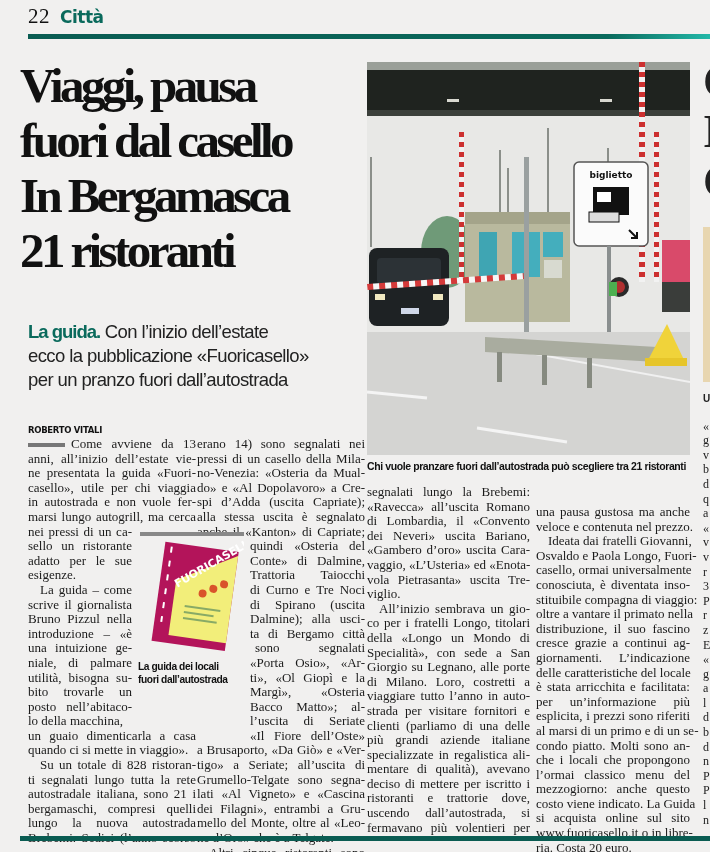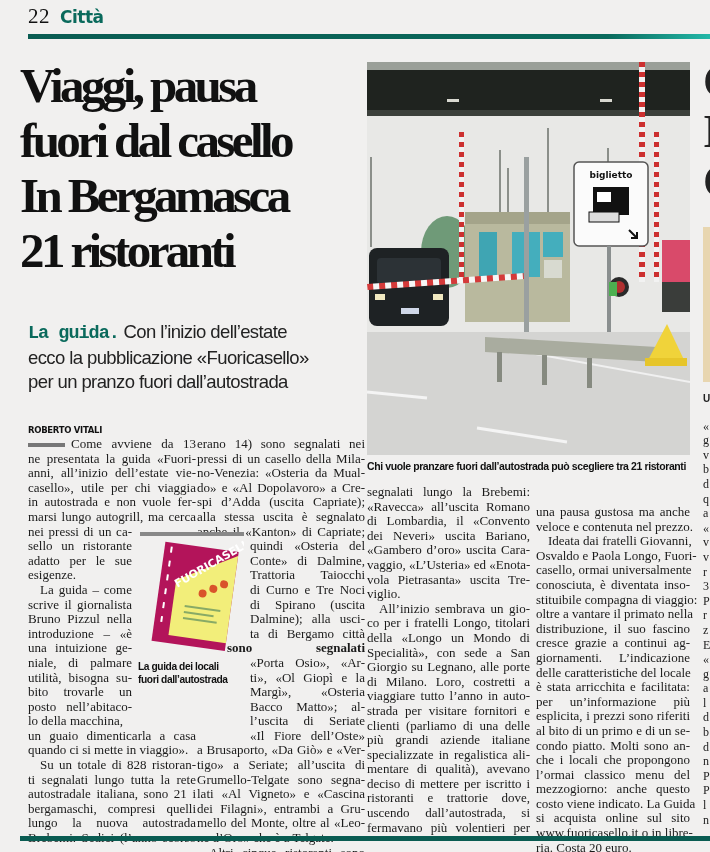--- a/index.html
+++ b/index.html
@@ -9,21 +9,21 @@
   .page-header { position: absolute; left: 28px; top: 4px; height: 28px; display: flex; align-items: baseline; }
   .page-num { font-family: "Liberation Serif", serif; font-size: 21px; color: #111; letter-spacing: 0.5px; }
   .section { font-family: "DejaVu Sans", sans-serif; font-weight: bold; font-size: 17px; color: #0a6a5c; margin-left: 10px; letter-spacing: -0.5px; }
   .rule-top { position: absolute; left: 28px; top: 34px; width: 682px; height: 5px; background: linear-gradient(90deg, #0a5c52 0%, #0a6a5c 85%, #23b8a8 100%); }
   .rule-bottom { position: absolute; left: 20px; top: 836px; width: 690px; height: 5px; background: #0a5c52; }
 
   .headline { position: absolute; left: 20px; top: 58px; width: 335px; font-family: "Liberation Serif", serif; font-weight: bold; font-size: 49px; line-height: 55px; letter-spacing: -3.6px; color: #111; }
   .headline div { white-space: nowrap; }
 
   .subhead { position: absolute; left: 28px; top: 320px; width: 340px; font-family: "Liberation Sans", sans-serif; font-size: 18.5px; line-height: 24px; color: #222; letter-spacing: -0.6px; }
-  .subhead .lead { font-weight: bold; color: #0a6a5c; letter-spacing: -1px; font-family: Liberation Mono, monospace; }
+  .subhead .lead { font-weight: bold; color: #0a6a5c; letter-spacing: -1px; }
 
   .photo { position: absolute; left: 367px; top: 62px; width: 323px; height: 393px; overflow: hidden; background: #fca5a5; }
   .caption { position: absolute; left: 367px; top: 460px; width: 330px; font-family: "Liberation Sans", sans-serif; font-weight: bold; font-size: 10.5px; letter-spacing: -0.4px; color: #111; white-space: nowrap; }
 
   .byline { position: absolute; left: 28px; top: 425px; font-family: "DejaVu Sans", sans-serif; font-weight: bold; font-size: 8.5px; letter-spacing: -0.3px; color: #111; }
   .dash-bar { display: inline-block; width: 37px; height: 4px; background: #777; vertical-align: middle; margin-right: 6px; }
 
   .col { position: absolute; font-family: "Liberation Serif", serif; font-size: 13px; line-height: 14.6px; color: #1a1a1a; text-align: justify; }
   .col .line { display: block; text-align: justify; text-align-last: justify; white-space: nowrap; }
   .col .last { text-align-last: left; }
@@ -136,22 +136,22 @@
     <path d="M280 300 L300 262 L318 300 Z" fill="#f0d33a"></path>
     <rect x="278" y="296" width="42" height="8" fill="#e6c52a"></rect>
   </svg>
 </div>
 <div class="caption">Chi vuole pranzare fuori dall’autostrada può scegliere tra 21 ristoranti</div>
 
 <div class="byline">ROBERTO VITALI</div>
 
 <div class="col" style="left:28px; top:437px; width:168px;">
   <span class="line" style="text-indent:0;"><span class="dash-bar"></span><span>Come avviene da 13</span></span>
+  <span class="line">anni, all’inizio dell’estate vie-</span>
   <span class="line">ne presentata la guida «Fuori-</span>
-  <span class="line">anni, all’inizio dell’estate vie-</span>
   <span class="line">casello», utile per chi viaggia</span>
   <span class="line">in autostrada e non vuole fer-</span>
   <span class="line">marsi lungo autogrill, ma cerca</span>
   <span class="line" style="width:104px;">nei pressi di un ca-</span>
   <span class="line" style="width:104px;">sello un ristorante</span>
   <span class="line" style="width:104px;">adatto per le sue</span>
   <span class="line last" style="width:104px;">esigenze.</span>
   <span class="line" style="width:104px; padding-left:12px;">La guida – come</span>
   <span class="line" style="width:104px;">scrive il giornalista</span>
   <span class="line" style="width:104px;">Bruno Pizzul nella</span>
@@ -180,21 +180,21 @@
   <span class="line">spi d’Adda (uscita Capriate);</span>
   <span class="line">alla stessa uscita è segnalato</span>
   <span class="line">anche il «Kanton» di Capriate;</span>
   <span class="line" style="margin-left:53px;">quindi «Osteria del</span>
   <span class="line" style="margin-left:53px;">Conte» di Dalmine,</span>
   <span class="line" style="margin-left:53px;">Trattoria Taiocchi</span>
   <span class="line" style="margin-left:53px;">di Curno e Tre Noci</span>
   <span class="line" style="margin-left:53px;">di Spirano (uscita</span>
   <span class="line" style="margin-left:53px;">Dalmine); alla usci-</span>
   <span class="line" style="margin-left:53px;">ta di Bergamo città</span>
-  <span class="line" style="margin-left:30px;font-weight:bold;">sono segnalati</span>
+  <span class="line" style="margin-left:58px;">sono segnalati</span>
   <span class="line" style="margin-left:53px;">«Porta Osio», «Ar-</span>
   <span class="line" style="margin-left:53px;">ti», «Ol Giopì e la</span>
   <span class="line" style="margin-left:53px;">Margì», «Osteria</span>
   <span class="line" style="margin-left:53px;">Bacco Matto»; al-</span>
   <span class="line" style="margin-left:53px;">l’uscita di Seriate</span>
   <span class="line" style="margin-left:53px;">«Il Fiore dell’Oste»</span>
   <span class="line">a Brusaporto, «Da Giò» e «Ver-</span>
   <span class="line">tigo» a Seriate; all’uscita di</span>
   <span class="line">Grumello-Telgate sono segna-</span>
   <span class="line">lati «Al Vigneto» e «Cascina</span>
@@ -267,21 +267,21 @@
   <span class="line">conosciuta, è diventata inso-</span>
   <span class="line">stituibile compagna di viaggio:</span>
   <span class="line">oltre a vantare il primato nella</span>
   <span class="line">distribuzione, il suo fascino</span>
   <span class="line">cresce grazie a continui ag-</span>
   <span class="line">giornamenti. L’indicazione</span>
   <span class="line">delle caratteristiche del locale</span>
   <span class="line">è stata arricchita e facilitata:</span>
   <span class="line">per un’informazione più</span>
   <span class="line">esplicita, i prezzi sono riferiti</span>
-  <span class="line">al bito di un primo e di un se-</span>
+  <span class="line">al marsi di un primo e di un se-</span>
   <span class="line">condo piatto. Molti sono an-</span>
   <span class="line">che i locali che propongono</span>
   <span class="line">l’ormai classico menu del</span>
   <span class="line">mezzogiorno: anche questo</span>
   <span class="line">costo viene indicato. La Guida</span>
   <span class="line">si acquista online sul sito</span>
   <span class="line">www.fuoricasello.it o in libre-</span>
   <span class="line last">ria. Costa 20 euro.</span>
 </div>
 

